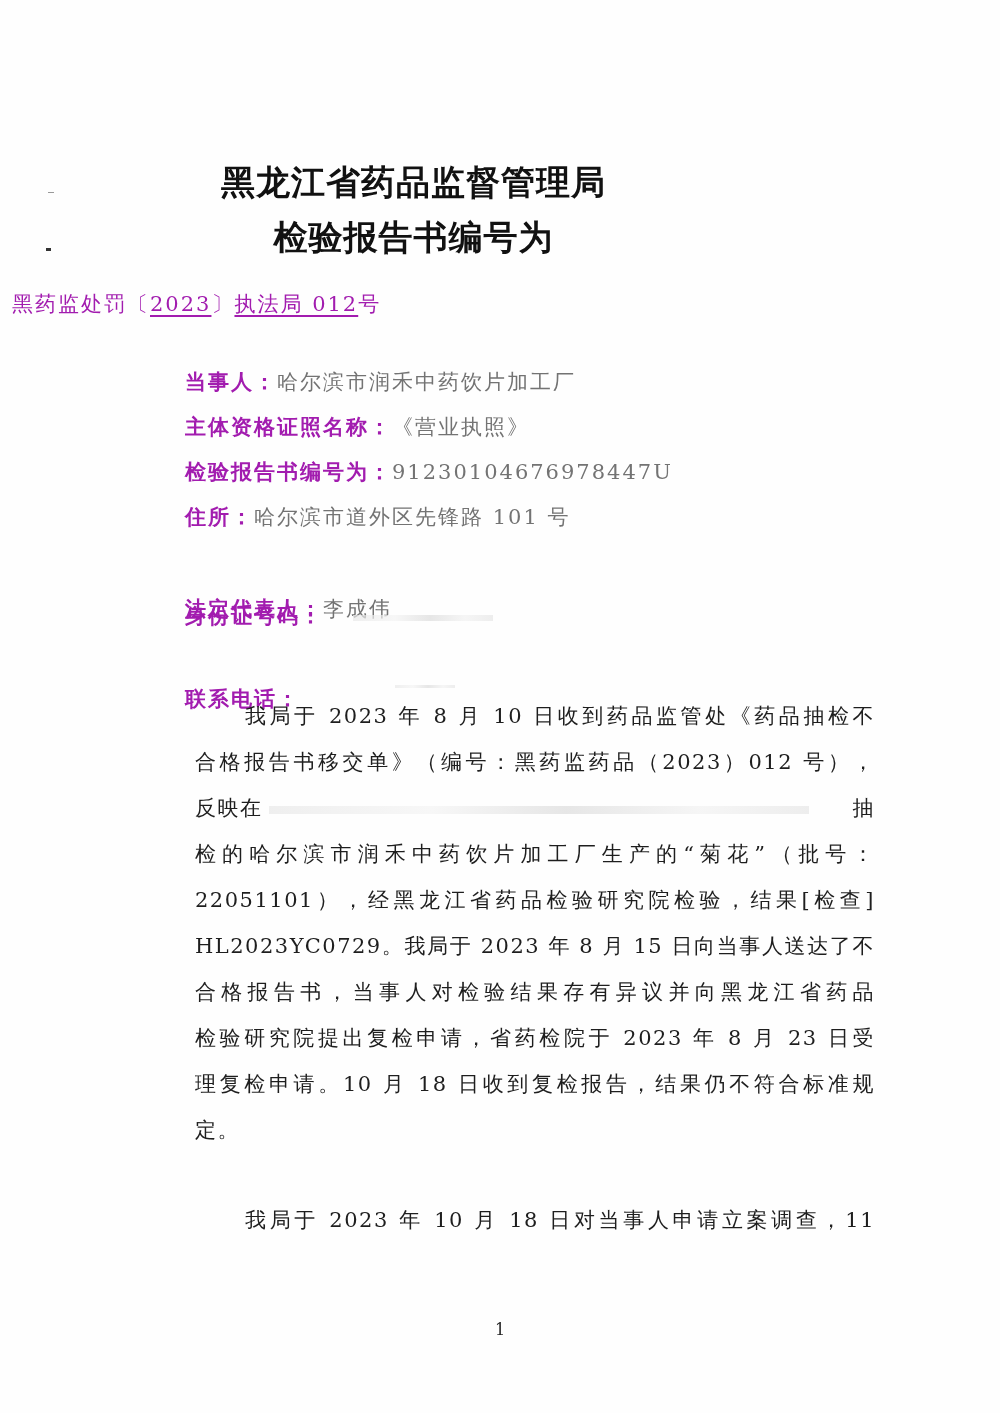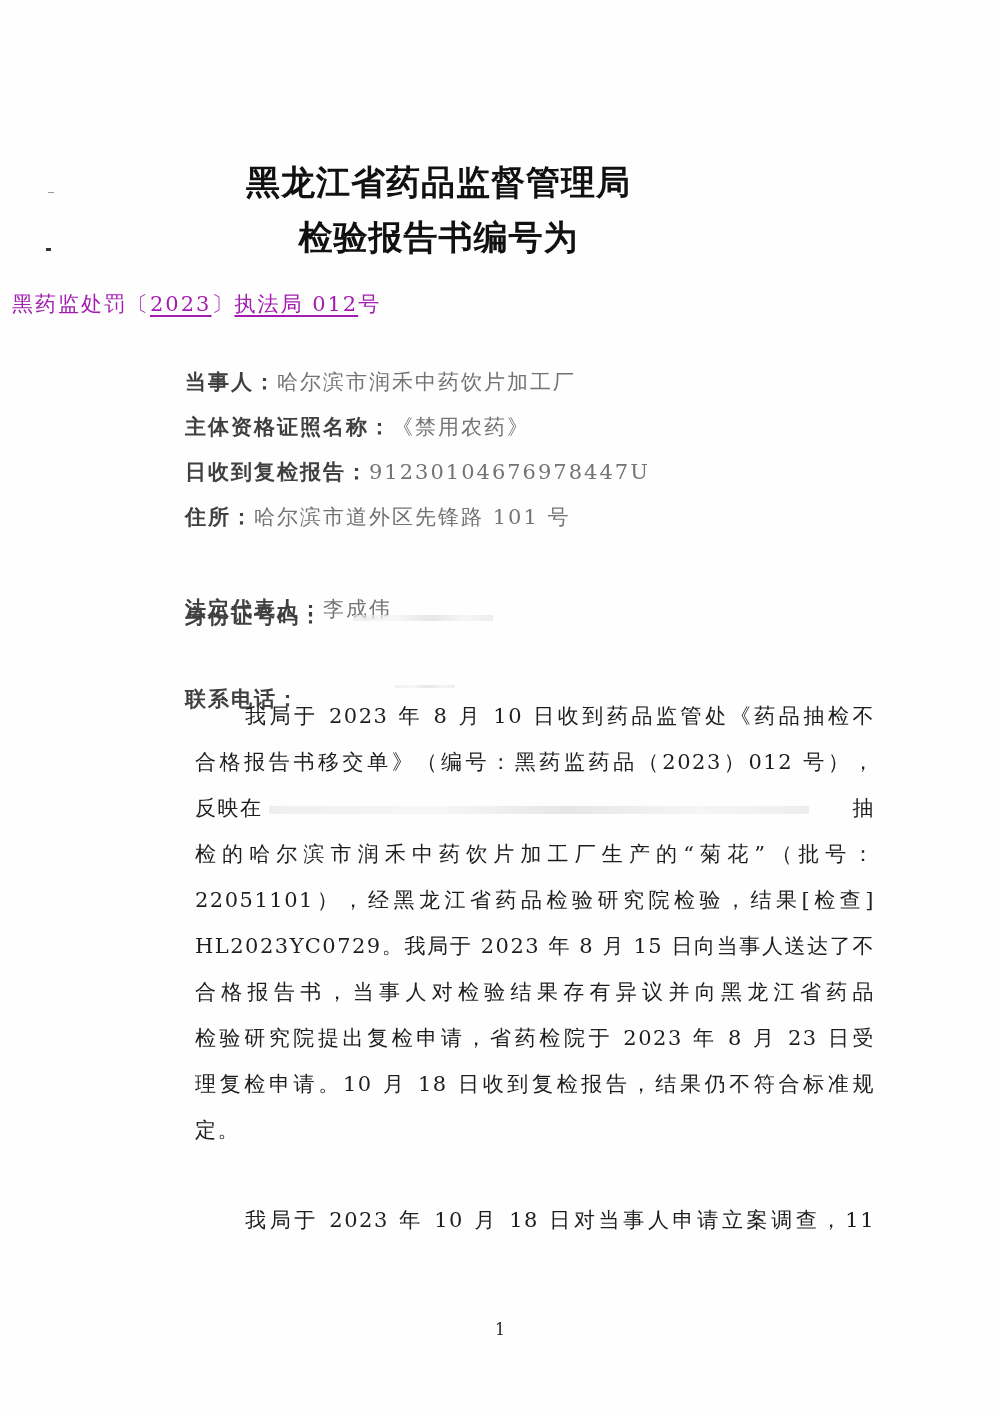--- a/index.html
+++ b/index.html
@@ -28,21 +28,20 @@
     }
     .title {
       position: absolute;
       left: 0; width: 827px;
       text-align: center;
       font-family: "DejaVu Sans", "Liberation Sans", sans-serif;
       font-weight: bold;
       font-size: 34px;
       letter-spacing: 1px;
       color: #111;
-      margin-left: 25px;
     }
     .title.line1 { top: 160px; }
     .title.line2 { top: 215px; }
     .doc-number {
       position: absolute;
       top: 290px;
       left: 12px; width: 1000px;
       text-align: left;
       font-size: 21px;
       color: #a21caf;
@@ -55,21 +54,21 @@
     .field {
       position: absolute;
       left: 185px;
       font-size: 21px;
       white-space: nowrap;
       letter-spacing: 2px;
     }
     .field .label {
       font-family: "DejaVu Sans", "Liberation Sans", sans-serif;
       font-weight: bold;
-      color: #404040;
+      color: #a21caf;
     }
     .field .value {
       color: #737373;
     }
     .para {
       position: absolute;
       left: 195px;
       width: 680px;
       font-size: 21px;
       line-height: 46px;
@@ -114,24 +113,24 @@
   <div class="title line2">检验报告书编号为</div>
 
   <div class="doc-number">
     <span>黑药监处罚〔</span><span class="u">2023</span><span>〕</span><span class="u">执法局 012</span><span>号</span>
   </div>
 
   <div class="field" style="top:368px;">
     <span class="label">当事人：</span><span class="value">哈尔滨市润禾中药饮片加工厂</span>
   </div>
   <div class="field" style="top:413px;">
-    <span class="label">主体资格证照名称：</span><span class="value">《禁用农药》</span>
+    <span class="label">主体资格证照名称：</span><span class="value">《营业执照》</span>
   </div>
   <div class="field" style="top:458px;">
-    <span class="label">日收到复检报告：</span><span class="value">91230104676978447U</span>
+    <span class="label">检验报告书编号为：</span><span class="value">91230104676978447U</span>
   </div>
   <div class="field" style="top:503px;">
     <span class="label">住所：</span><span class="value">哈尔滨市道外区先锋路 101 号</span>
   </div>
   <div class="field" style="top:553px;margin-top:42px;">
     <span class="label">法定代表人：</span><span class="value">李成伟</span>
   </div>
   <div class="field" style="top:602px;">
     <span class="label">身份证号码：</span><span class="redacted" style="width:140px; margin-left:30px;"></span>
   </div>

